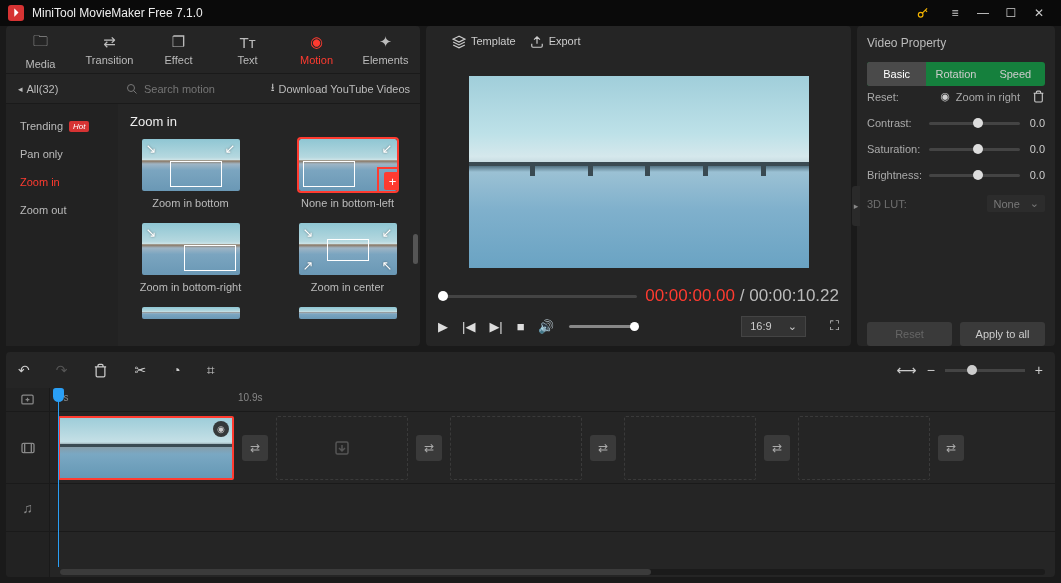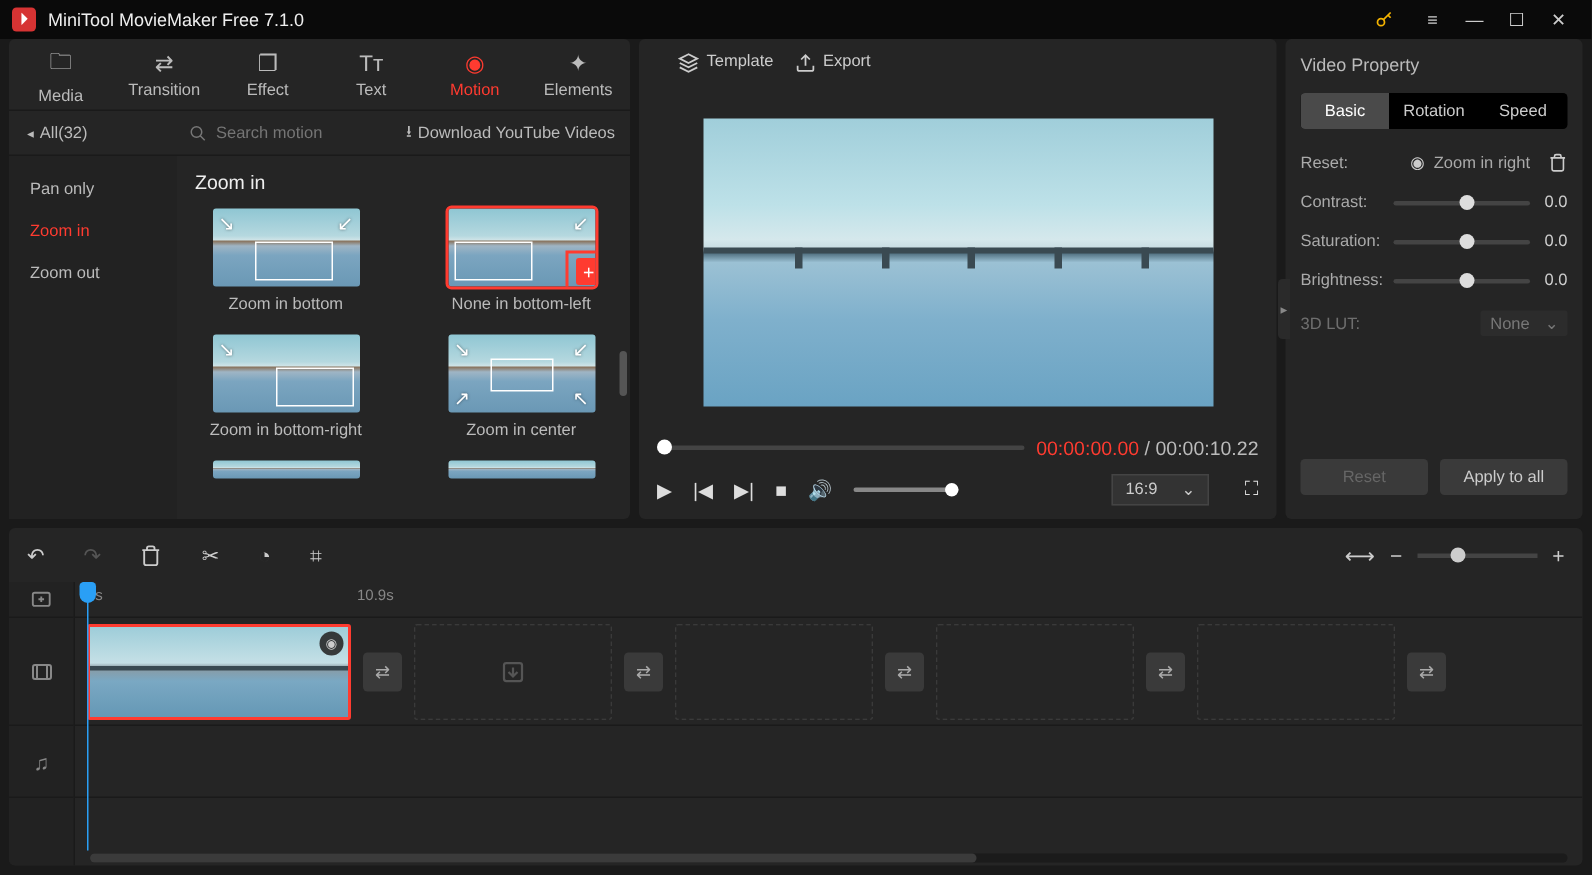--- a/index.html
+++ b/index.html
@@ -51,45 +51,45 @@
 .player-head { height: 32px; display: flex; align-items: center; padding: 0 12px; }
 .player-head .ptitle { flex: 1; color: #bbb; font-size: 12px; }
 .player-head .pbtn { display: flex; align-items: flex-start; gap: 5px; color: #ccc; font-size: 11px; cursor: pointer; margin-left: 14px; }
 .player-view { flex: 1; display: flex; align-items: center; justify-content: center; padding: 6px 18px 0; }
 .preview-img { width: 340px; height: 192px; background: linear-gradient(to bottom, #a0ceda 0%, #bde1e8 30%, #d5e8ec 42%, #c8dce2 45%, #8da0aa 46%, #4a6878 46.5%, #9bc1d4 50%, #7fb0cc 70%, #6aa3c3 100%); position: relative; }
 .bridge { position: absolute; left: 0; right: 0; top: 45%; height: 4px; background: #3a4a52; }
 .pillar { position: absolute; top: 45%; width: 5px; height: 14px; background: #3a4a52; }
 .player-seek { display: flex; align-items: center; padding: 6px 12px 0; gap: 8px; }
 .seek-track { flex: 1; height: 3px; background: #444; border-radius: 2px; position: relative; }
 .seek-dot { position: absolute; left: 0; top: -4px; width: 10px; height: 10px; background: #fff; border-radius: 50%; }
-.tc { font-size: 13px; color: #bbb; }
+.tc { font-size: 17px; color: #bbb; }
 .tc .cur { color: #ff3b30; }
 .player-controls { height: 40px; display: flex; align-items: center; padding: 0 12px; gap: 14px; }
 .pcicon { color: #ddd; font-size: 13px; cursor: pointer; }
 .vol-track { width: 70px; height: 3px; background: #888; border-radius: 2px; position: relative; }
 .vol-dot { position: absolute; right: 0; top: -3px; width: 9px; height: 9px; background: #fff; border-radius: 50%; }
 .aspect-sel { margin-left: auto; background: #333; border: 1px solid #444; padding: 3px 8px; font-size: 11px; color: #ccc; display: flex; align-items: center; gap: 16px; cursor: pointer; }
 .expand-handle { position: absolute; left: -5px; top: 50%; width: 8px; height: 40px; background: #2a2a2a; border-radius: 3px 0 0 3px; display: flex; align-items: center; justify-content: center; color: #888; font-size: 9px; cursor: pointer; }
 
 
 .props { flex: 0 0 198px; display: flex; flex-direction: column; padding: 8px 10px; position: relative; }
 .props-title { color: #bbb; font-size: 12px; margin-bottom: 12px; padding-top: 2px; }
-.prop-tabs { display: flex; background: #000000; border-radius: 3px; overflow: hidden; margin-bottom: 16px; }
+.prop-tabs { display: flex; background: #15803d; border-radius: 3px; overflow: hidden; margin-bottom: 4px; }
 .prop-tab { flex: 1; text-align: center; padding: 6px 0; font-size: 11px; color: #ccc; cursor: pointer; }
 .prop-tab.active { background: #4a4a4a; color: #fff; }
 .prop-row { display: flex; align-items: center; margin-bottom: 14px; font-size: 11px; color: #aaa; }
 .prop-row .plabel { width: 58px; }
 .prop-row .pval { margin-left: auto; color: #ccc; }
 .mini-slider { flex: 1; height: 3px; background: #444; border-radius: 2px; position: relative; margin: 0 10px 0 4px; }
 .mini-slider .msdot { position: absolute; left: 48%; top: -4px; width: 10px; height: 10px; background: #ddd; border-radius: 50%; }
 .motion-val { display: flex; align-items: center; gap: 6px; margin-left: auto; }
 .motion-val .micon { color: #ccc; }
 .trash { color: #ccc; cursor: pointer; margin-left: 6px; }
 .lut-row .lut-sel { background: #333; padding: 2px 6px; font-size: 11px; color: #bbb; display: flex; gap: 10px; align-items: center; border-radius: 2px; }
-.prop-actions { margin-top: auto; display: flex; gap: 8px; position: absolute; bottom: 16px; left: 10px; right: 10px; }
+.prop-actions { margin-top: auto; display: flex; gap: 8px; position: absolute; bottom: 0; left: 10px; right: 10px; }
 .prop-actions button { flex: 1; padding: 6px 0; background: #3a3a3a; border: none; color: #ccc; font-size: 11px; border-radius: 3px; cursor: pointer; }
 .prop-actions button.disabled { color: #666; }
 
 
 .tl-toolbar { height: 36px; background: #252525; margin: 6px 6px 0; border-radius: 4px 4px 0 0; display: flex; align-items: center; padding: 0 12px; gap: 26px; }
 .tl-tool { color: #ccc; font-size: 14px; cursor: pointer; }
 .tl-tool.dim { color: #555; }
 .tl-zoom { margin-left: auto; display: flex; align-items: center; gap: 10px; }
 .zoom-track { width: 80px; height: 3px; background: #444; position: relative; }
 .zoom-dot { position: absolute; left: 28%; top: -4px; width: 10px; height: 10px; background: #ccc; border-radius: 50%; }
@@ -174,20 +174,24 @@
         </span>
         <input placeholder="Search motion" style="">
       </div>
       <div class="lib-dl">
         <span>⭳</span>
         <span>Download YouTube Videos</span>
       </div>
     </div>
     <div class="lib-body">
       <div class="lib-side">
+        <div class="sitem">
+            <span>Trending</span>
+            <span class="badge-hot">Hot</span>
+          </div>
         <div class="sitem">Pan only</div>
         <div class="sitem active">Zoom in</div>
         <div class="sitem">Zoom out</div>
       </div>
       <div class="lib-content">
         <h3>Zoom in</h3>
         <div class="motion-grid">
           <div class="motion-item">
             <div class="motion-thumb">
               <span class="arrow-corner" style="top:2px;left:4px">↘</span>

